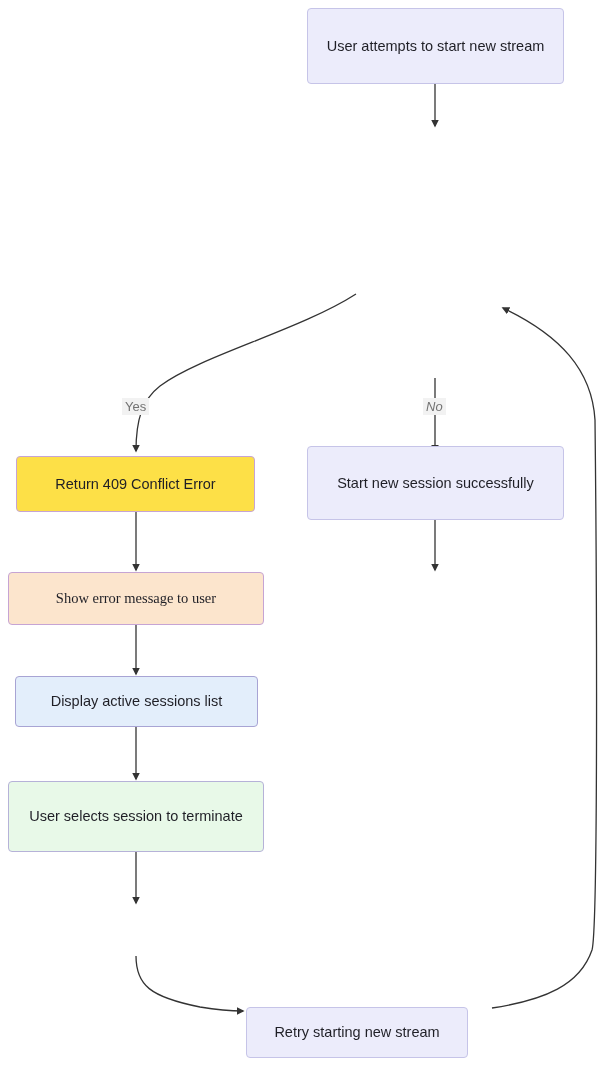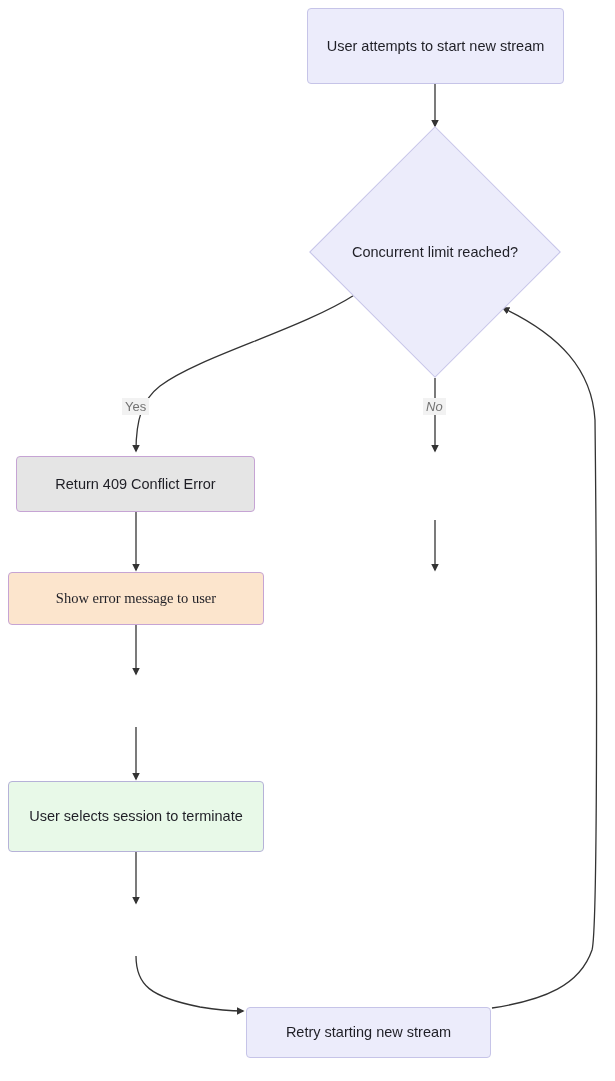--- a/index.html
+++ b/index.html
@@ -34,21 +34,21 @@
     font-size: 14.5px;
     line-height: 21px;
     color: #1f1f26;
     border-width: 1px;
     border-style: solid;
     border-radius: 4px;
     padding: 4px 8px;
     z-index: 2;
   }
   .fill-lavender { background: #ececfb; border-color: #c6c4e8; }
-  .fill-pink     { background: #e5e5e5; border-color: #c6a4d4; }
+  .fill-pink     { background: #fde047; border-color: #c6a4d4; }
   .fill-orange   { background: #fce5cd; border-color: #c6a4d4; font-family: Liberation Serif, serif; }
   .fill-blue     { background: #e3eefb; border-color: #a8a4d4; }
   .fill-green    { background: #e8f9e8; border-color: #b6b2d8; }
 
   .diamond-wrap {
     position: absolute;
     z-index: 2;
   }
   .diamond-shape {
     position: absolute;
@@ -112,42 +112,44 @@
     <path d="M 492,1008 C 545,1000 580,985 592,950 C 598,930 597,600 595,420
              C 592,370 560,335 503,308" fill="none" stroke="#333333" stroke-width="1.3" marker-end="url(#arrow)"></path>
 
     <path d="M 435,520 L 435,570" fill="none" stroke="#333333" stroke-width="1.3" marker-end="url(#arrow)"></path>
   </svg>
 
   <div class="node fill-lavender" style="left:307px; top:8px; width:257px; height:76px;">
     <span>User attempts to start new stream</span>
   </div>
 
-  <div class="diamond-wrap" style="left:346px; top:163px; width:178px; height:178px;">
-    <div class="diamond-shape"></div>
-    <div class="diamond-label">Concurrent limit reached?</div>
-  </div>
 
   <div class="node fill-pink" style="left:16px; top:456px; width:239px; height:56px;">
     <span>Return 409 Conflict Error</span>
   </div>
 
   <div class="node fill-orange" style="left:8px; top:572px; width:256px; height:53px;">
     <span>Show error message to user</span>
   </div>
 
+  <div class="node fill-blue" style="left:15px; top:676px; width:243px; height:51px;">
+    <span>Display active sessions list</span>
+  </div>
 
   <div class="node fill-green" style="left:8px; top:781px; width:256px; height:71px;">
     <span>User selects session to terminate</span>
   </div>
 
 
-  <div class="node fill-lavender" style="left:246px; top:1007px; width:245px; height:51px;">
+  <div class="node fill-lavender" style="left:246px; top:1007px; width:222px; height:51px;">
     <span>Retry starting new stream</span>
   </div>
 
+  <div class="node fill-lavender" style="left:307px; top:446px; width:257px; height:74px;">
+    <span>Start new session successfully</span>
+  </div>
 
 
   <div class="edge-label" style="left:122px; top:398px;">Yes</div>
 
   <div class="edge-label" style="left:423px; top:398px;font-style:italic;">No</div>
 
 </div>
 
 </body></html>

